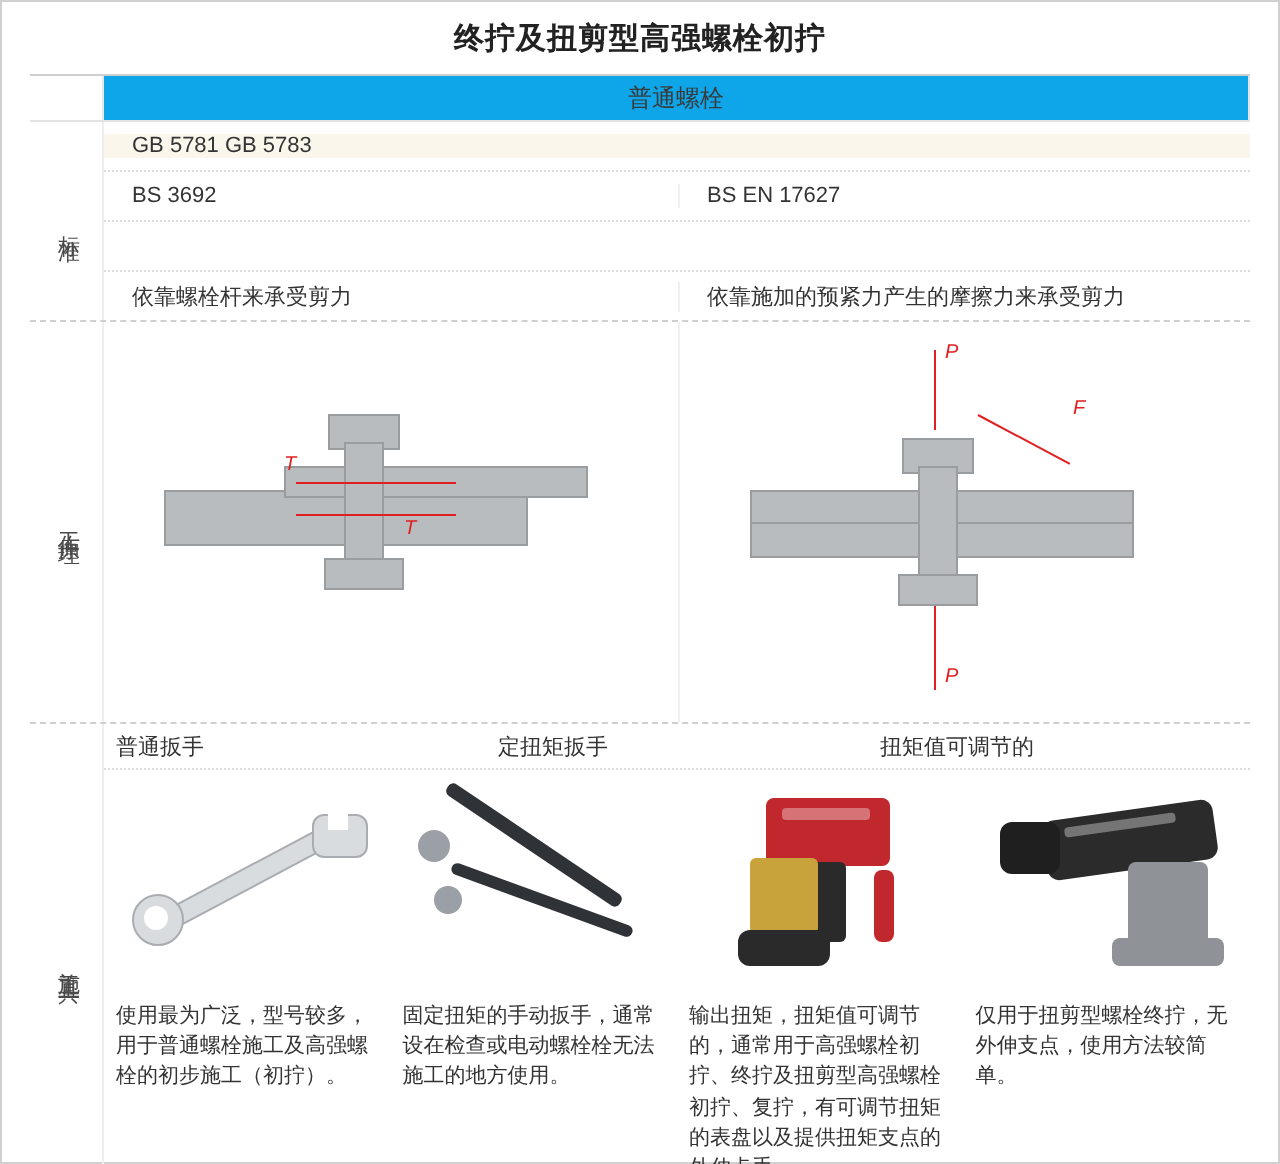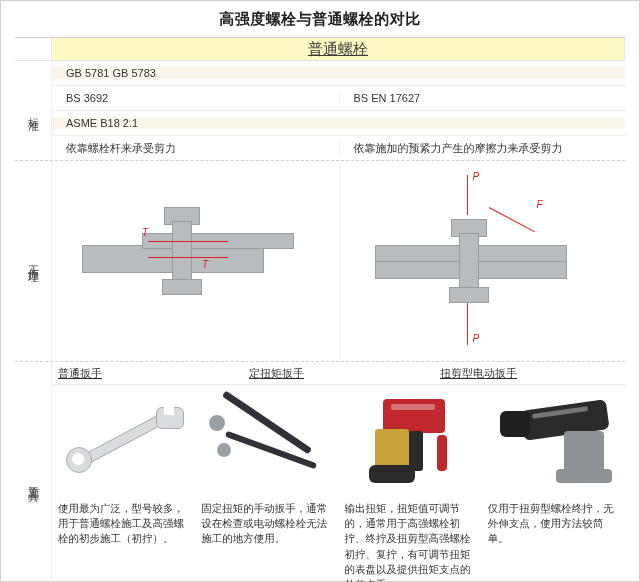--- a/index.html
+++ b/index.html
@@ -33,23 +33,22 @@
   .hdr{
     display:flex;
     height:22px;
     background:#f2f3f5;
     border-bottom:1px solid #e2e3e5;
   }
   .hdr .rowlbl{width:36px;flex:0 0 36px;background:#fff;border-right:1px solid #e8e8e8;}
   .hdr .c1,.hdr .c2{
     flex:1 1 50%;
     display:flex;align-items:center;justify-content:center;
-    font-size:15px;color:#3a3a3a;
-    background:#fef9c3;
-    text-decoration:underline;
+    font-size:12px;color:#3a3a3a;
+    background:#0ea5e9;
   }
   .hdr .c1{border-right:1px solid #e2e3e5;}
 
   .rowblk{display:flex;position:relative;}
   .rowlabel{
     width:36px;flex:0 0 36px;
     display:flex;align-items:center;justify-content:center;
     font-size:11px;color:#4a4a4a;
     border-right:1px solid #eee;
   }
@@ -91,21 +90,21 @@
   .prin .right{right:0;}
   .figwrap{position:relative;width:100%;height:100%;}
 
   .plate{position:absolute;background:#b9bcbf;border:1px solid #9a9da0;}
   .bolt{position:absolute;background:#b9bcbf;border:1px solid #9a9da0;}
   .redline{position:absolute;background:#e02020;}
   .arrowlbl{position:absolute;color:#e02020;font-size:10px;font-style:italic;}
 
   
   .tools{position:relative;}
-  .tools .heads{display:flex;height:22px;border-bottom:1px dotted #dcdcdc;text-decoration:underline;}
+  .tools .heads{display:flex;height:22px;border-bottom:1px dotted #dcdcdc;}
   .tools .heads div{
     flex:1 1 25%;
     font-size:11px;
     color:#333;
     padding-left:6px;
     display:flex;align-items:center;
     box-sizing:border-box;
   }
   .tools .pics{display:flex;height:110px;}
   .tools .pics .cell{flex:1 1 25%;position:relative;}
@@ -130,21 +129,21 @@
   .gun-body{position:absolute;background:#2b2b2b;border-radius:6px;}
   .gun-head{position:absolute;background:#1f1f1f;border-radius:3px;}
   .gun-grip{position:absolute;background:#8f9296;border-radius:4px;}
   .hl{position:absolute;background:rgba(255,255,255,.35);border-radius:2px;}
 </style>
 </head>
 <body>
 
 <div class="page">
 
-  <div class="title">高强度螺栓与普通螺栓的对比</div>
+  <div class="title">终拧及扭剪型高强螺栓初拧</div>
 
   <div class="table">
 
     <div class="hdr">
       <div class="rowlbl"></div>
       <div class="c1">普通螺栓</div>
     </div>
 
     <div class="rowblk">
       <div class="rowlabel">
@@ -152,21 +151,20 @@
       </div>
       <div class="rowbody std">
         <div class="line">
           <div class="cell bg1">GB 5781 GB 5783</div>
         </div>
         <div class="line">
           <div class="cell bg2">BS 3692</div>
           <div class="cell b bg2">BS EN 17627</div>
         </div>
         <div class="line">
-          <div class="cell bg3">ASME B18 2.1</div>
         </div>
         <div class="line">
           <div class="cell bg4">依靠螺栓杆来承受剪力</div>
           <div class="cell b bg4">依靠施加的预紧力产生的摩擦力来承受剪力</div>
         </div>
       </div>
     </div>
 
     <div class="sep"></div>
 
@@ -218,21 +216,21 @@
 
     <div class="rowblk">
       <div class="rowlabel">
         <span>施工工具</span>
       </div>
       <div class="rowbody tools">
 
         <div class="heads">
           <div>普通扳手</div>
           <div>定扭矩扳手</div>
-          <div>扭剪型电动扳手</div>
+          <div>扭矩值可调节的</div>
         </div>
 
         <div class="pics">
 
           <div class="cell">
             <div class="art">
               <div class="wrench-bar" style="left:22px;top:48px;width:100px;height:9px;transform:rotate(-28deg);border-radius:4px;"></div>
               <div class="wrench-bar" style="left:14px;top:62px;width:24px;height:24px;border-radius:50%;"></div>
               <div class="wrench-bar" style="left:20px;top:68px;width:12px;height:12px;border-radius:50%;background:#ffffff;border:none;"></div>
               <div class="wrench-bar" style="left:104px;top:22px;width:26px;height:20px;border-radius:6px;"></div>

